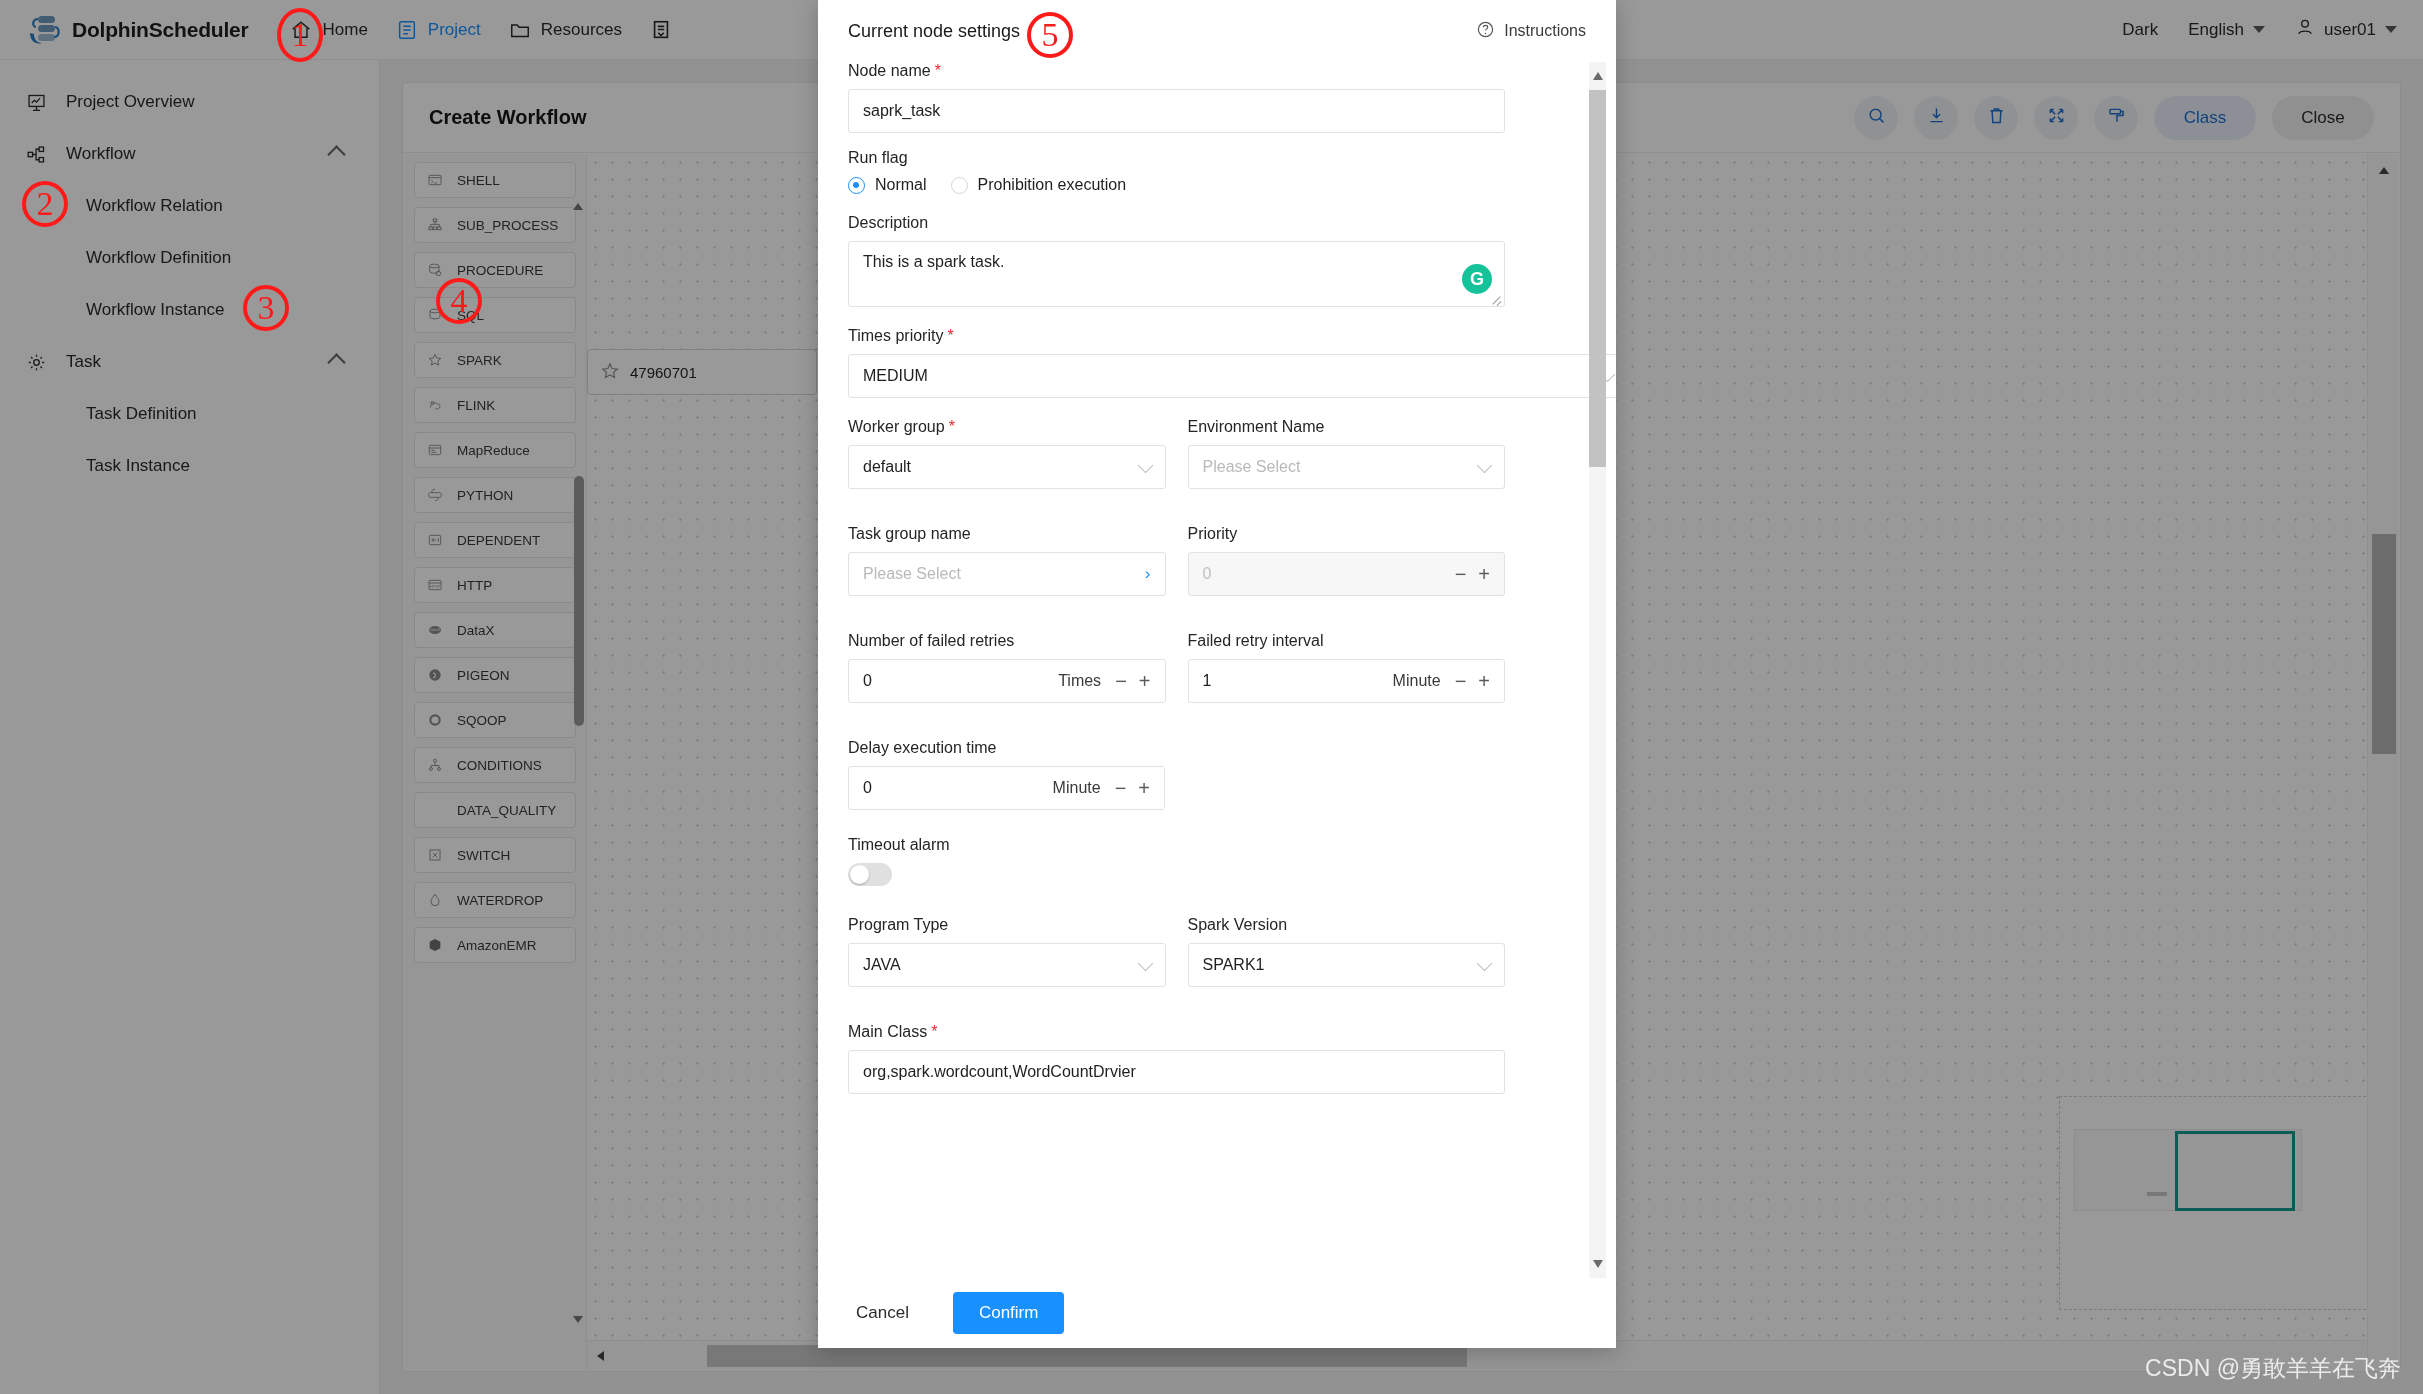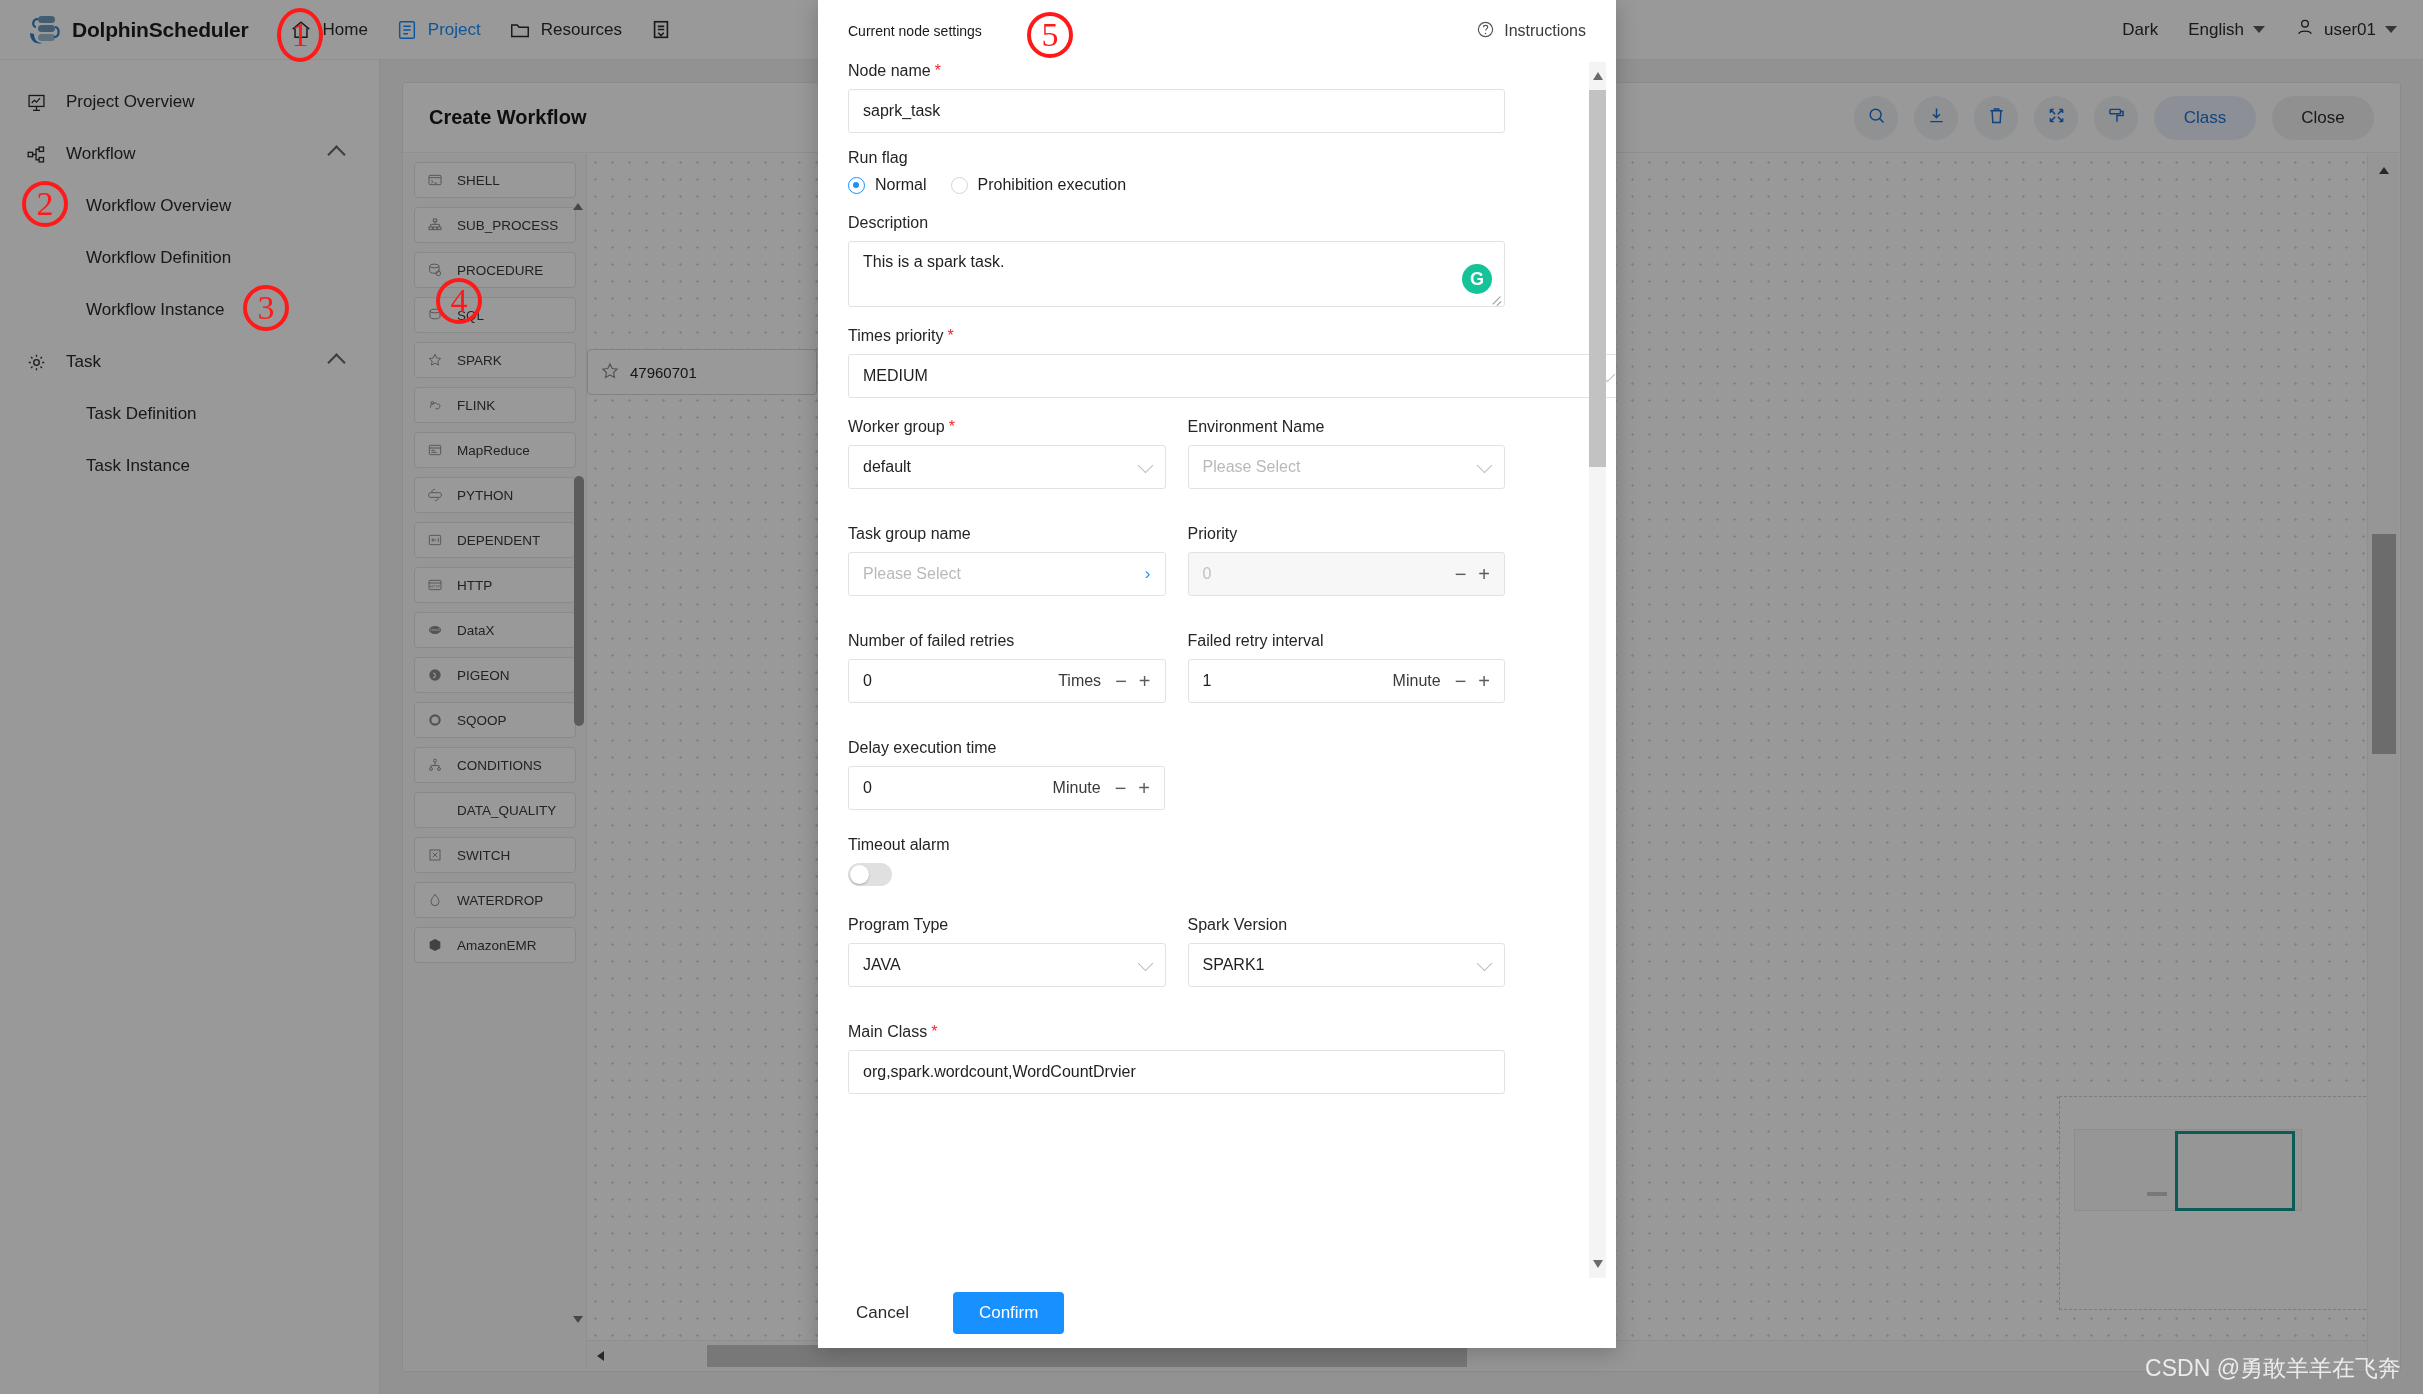--- a/index.html
+++ b/index.html
@@ -176,21 +176,21 @@
   #modal {
     position: absolute; left: 818px; top: 0px; width: 798px; height: 1348px;
     background: #ffffff; z-index: 100;
     box-shadow: 0 4px 22px rgba(0,0,0,0.22);
     display: flex; flex-direction: column;
   }
   #modal-head {
     height: 62px; display: flex; align-items: center; padding: 0 30px;
     flex: 0 0 auto;
   }
-  #modal-title { font-size: 14px; color: #1a1a1a; }
+  #modal-title { font-size: 18px; color: #1a1a1a; }
   #modal-help { margin-left: auto; display: flex; align-items: center; gap: 9px;
     font-size: 16px; color: #3b3b3b; cursor: pointer; }
   #modal-help svg { width: 19px; height: 19px; stroke: #555; fill: none; stroke-width: 1.5; }
 
   #modal-body {
     flex: 1 1 auto; overflow: hidden; position: relative;
     padding: 0 30px 0 30px;
   }
   #modal-scrollbar {
     position: absolute; right: 10px; top: 0; width: 17px; bottom: 0;
@@ -395,21 +395,21 @@
             <rect x="15" y="3.5" width="5" height="5"></rect>
           <rect x="15" y="15.5" width="5" height="5"></rect>
             <path d="M7.5 12h4V6h3.5M11.5 12v6H15"></path>
         </svg>
       </span>
       <span class="s-label">Workflow</span>
       <span class="chev"></span>
     </div>
 
     <div class="side-row side-sub">
-      <span class="s-label" style="margin-left:0">Workflow Overview</span>
+      <span class="s-label" style="margin-left:0">Workflow Relation</span>
     </div>
     <div class="side-row side-sub">
       <span class="s-label" style="margin-left:0">Workflow Definition</span>
     </div>
     <div class="side-row side-sub">
       <span class="s-label" style="margin-left:0">Workflow Instance</span>
     </div>
 
     <div class="side-row">
       <span class="s-ico">

